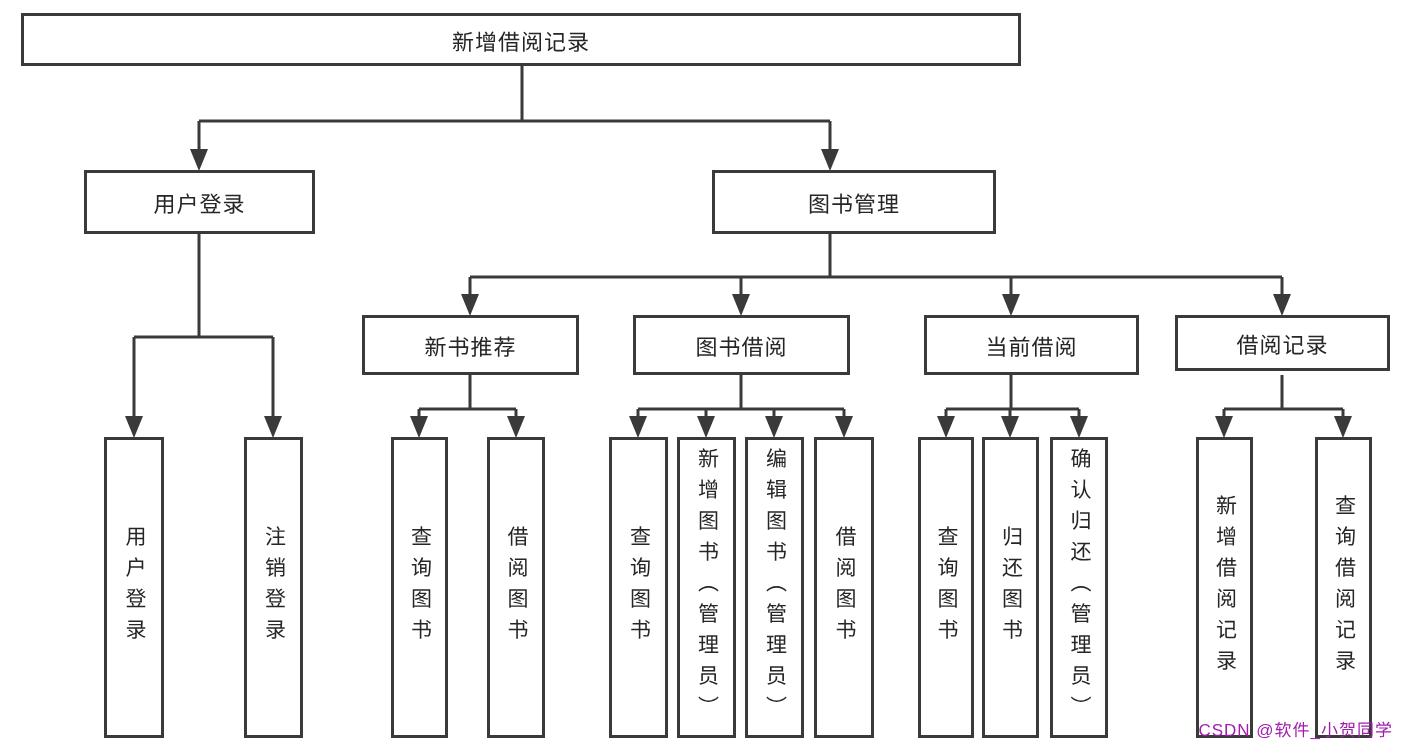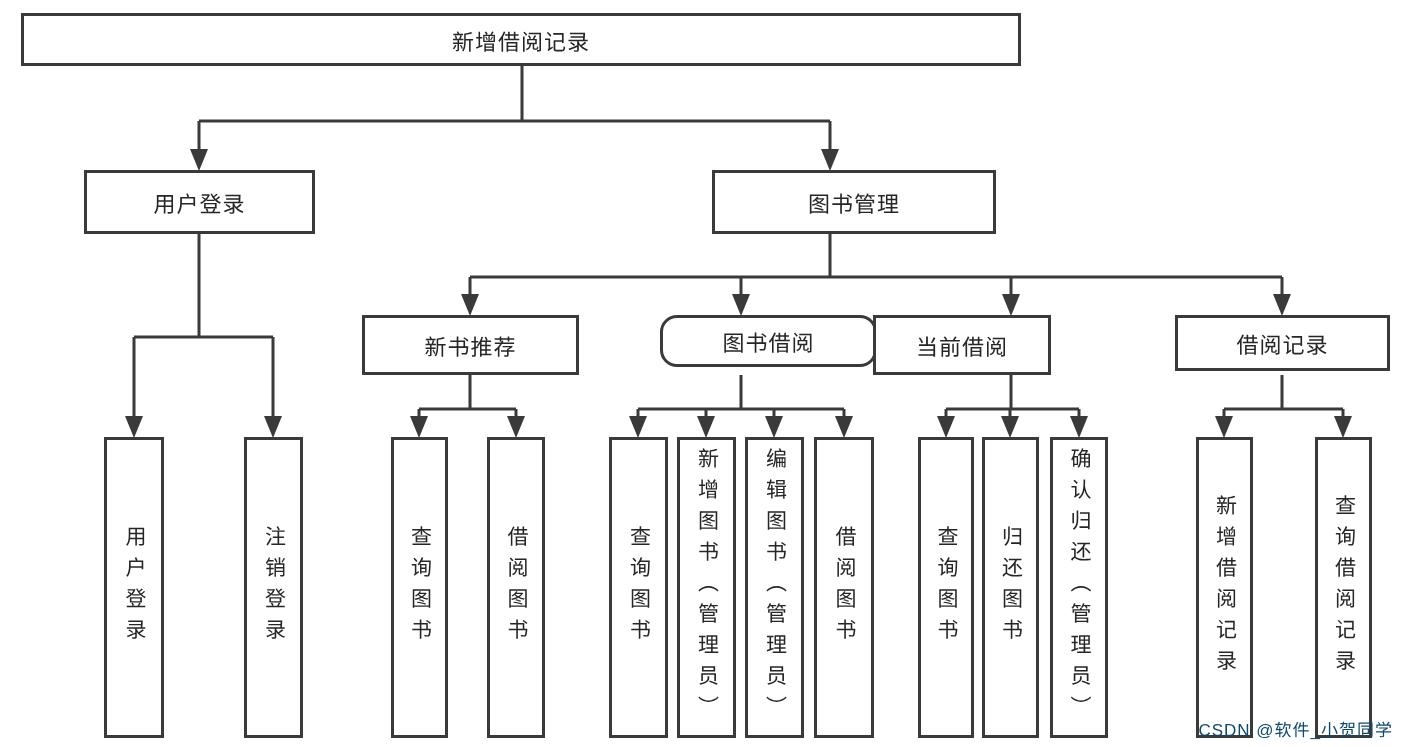--- a/index.html
+++ b/index.html
@@ -27,39 +27,39 @@
     text-orientation:mixed;
     font-size:21px;
     letter-spacing:10px;
     white-space:normal;
   }
   
   #n-root{left:21px;top:13px;width:1000px;height:53px;}
   #n-user-login{left:84px;top:170px;width:231px;height:64px;}
   #n-book-mgmt{left:712px;top:170px;width:284px;height:64px;}
   #n-l3-0{left:362px;top:315px;width:217px;height:60px;}
-  #n-l3-1{left:660px;top:315px;width:217px;height:52px;border-radius:17px;}
-  #n-l3-2{left:873px;top:315px;width:178px;height:60px;}
+  #n-l3-1{left:633px;top:315px;width:217px;height:60px;}
+  #n-l3-2{left:924px;top:315px;width:215px;height:60px;}
   #n-l3-3{left:1175px;top:315px;width:215px;height:56px;}
   #lf-u0{left:104px;top:437px;width:60px;height:301px;}
   #lf-u1{left:244px;top:437px;width:59px;height:301px;}
   #lf-r0{left:391px;top:437px;width:57px;height:301px;}
   #lf-r1{left:487px;top:437px;width:58px;height:301px;}
   #lf-b0{left:609px;top:437px;width:59px;height:301px;}
   #lf-b1{left:677px;top:437px;width:59px;height:301px;}
   #lf-b2{left:745px;top:437px;width:59px;height:301px;}
   #lf-b3{left:814px;top:437px;width:60px;height:301px;}
   #lf-c0{left:918px;top:437px;width:56px;height:301px;}
   #lf-c1{left:982px;top:437px;width:57px;height:301px;}
   #lf-c2{left:1050px;top:437px;width:58px;height:301px;}
   #lf-x0{left:1196px;top:437px;width:57px;height:301px;}
   #lf-x1{left:1315px;top:437px;width:57px;height:301px;}
   .watermark{
     position:absolute;right:12px;bottom:6px;
-    font-size:17px;color:#0c4a6e;letter-spacing:1px;
+    font-size:17px;color:#a21caf;letter-spacing:1px;
   }
 </style>
 </head>
 <body>
 
 <div class="canvas">
 
   <svg id="connectors" width="1405" height="747" viewBox="0 0 1405 747" aria-hidden="true">
       <path d="M522 66 V121 M199 121 H830 M199 121 V150 M830 121 V150 M199 234 V337 M134 337 H273 M134 337 V417 M273 337 V417 M830 234 V277 M470 277 H1282 M470 277 V295 M741 277 V295 M1011 277 V295 M1282 277 V295 M470 375 V409 M419 409 H516 M419 409 V417 M516 409 V417 M741 375 V409 M638 409 H844 M638 409 V417 M706 409 V417 M774 409 V417 M844 409 V417 M1011 375 V409 M946 409 H1079 M946 409 V417 M1010 409 V417 M1079 409 V417 M1282 375 V409 M1224 409 H1343 M1224 409 V417 M1343 409 V417" stroke="#3a3a3a" stroke-width="3" fill="none"></path>
       <polygon points="190,149 208,149 199,171" fill="#3a3a3a"></polygon>

